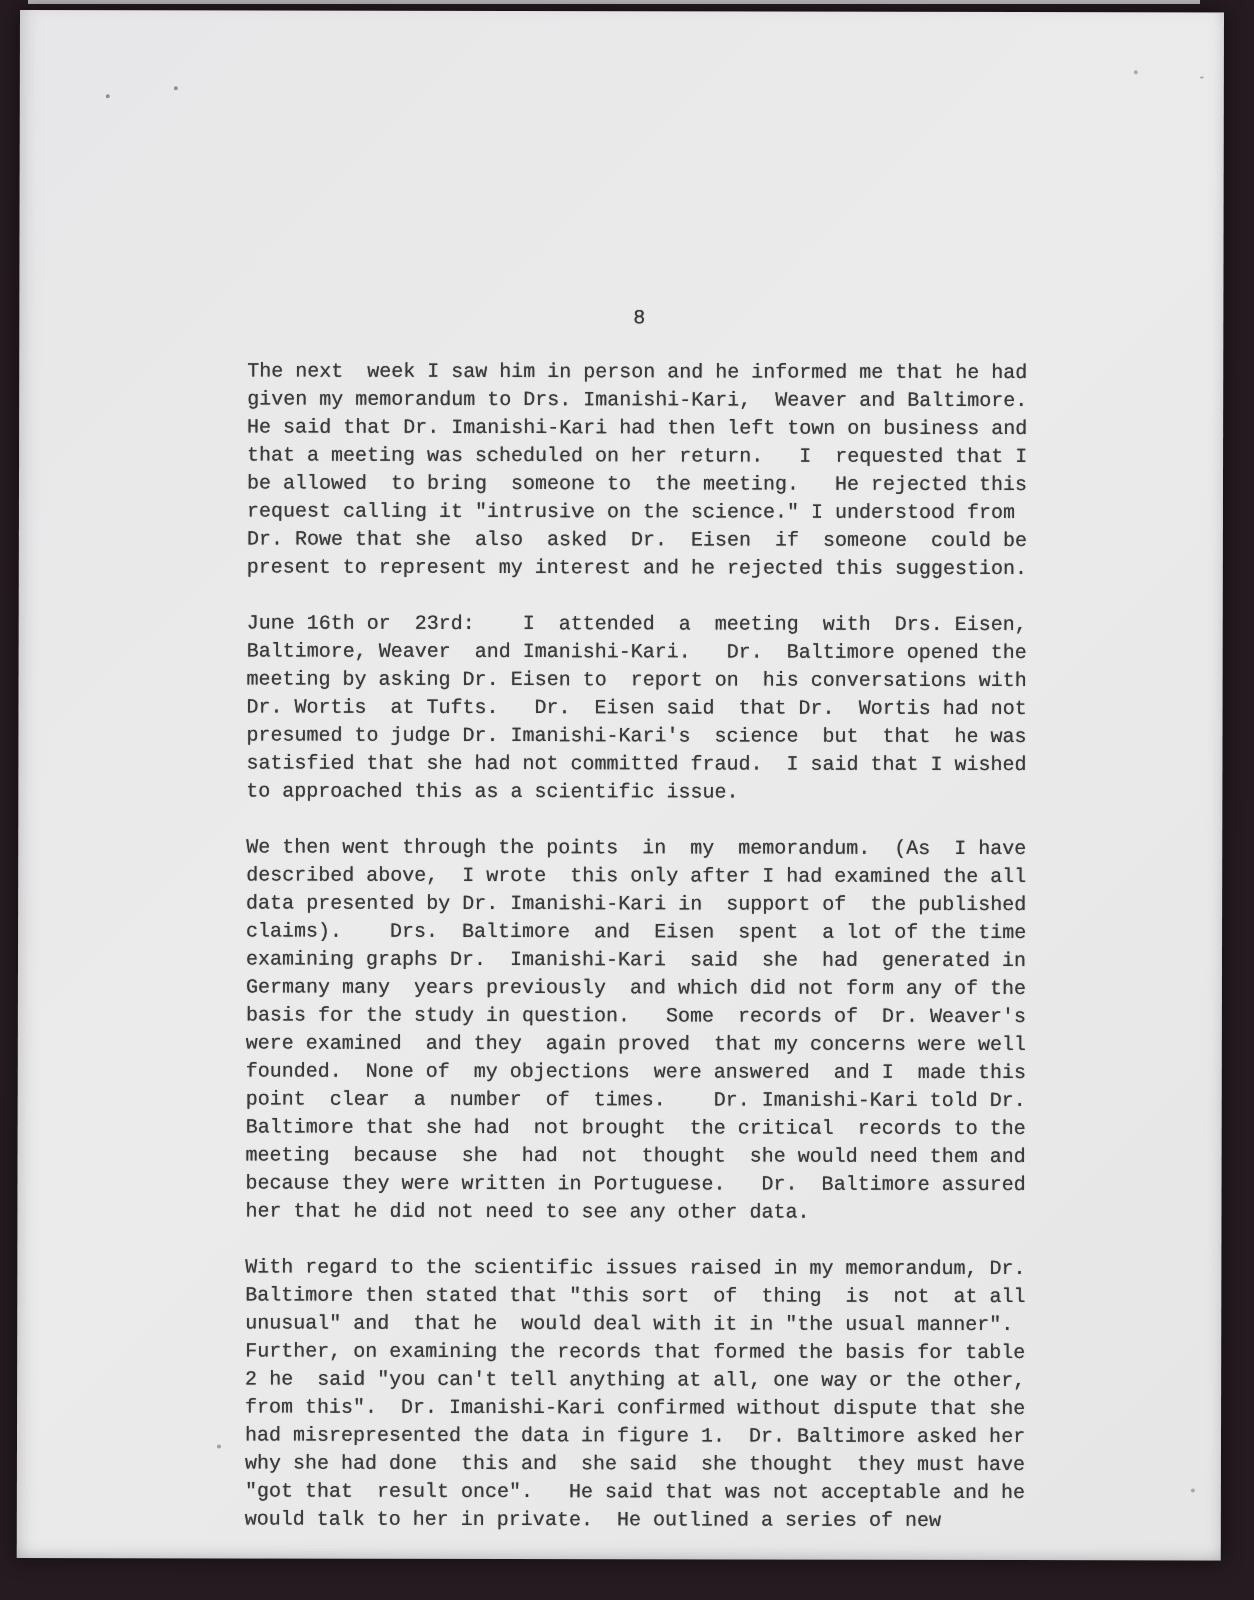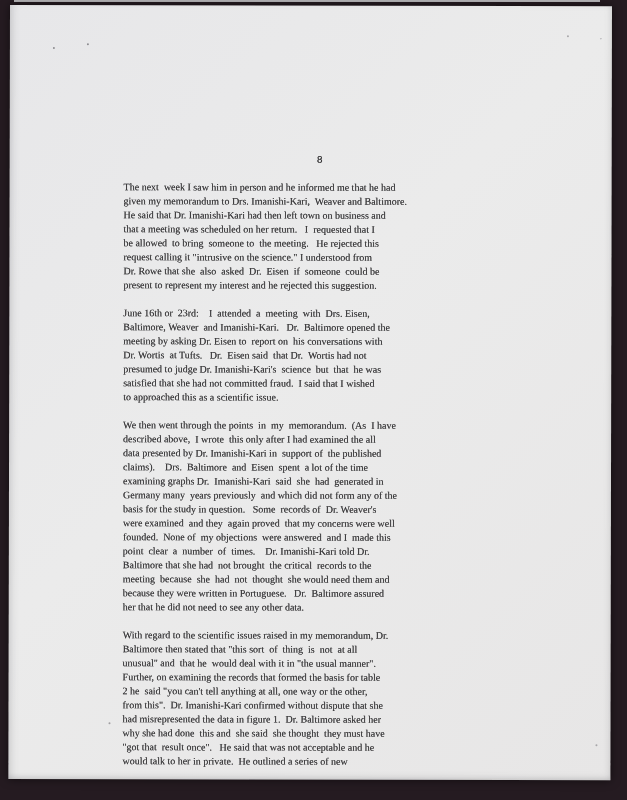--- a/index.html
+++ b/index.html
@@ -45,21 +45,21 @@
     line-height: 14px;
     text-shadow: 0 0 0.5px rgba(58,57,59,0.75);
   }
   .page-number {
     width: 392px;
     text-align: center;
     margin: 0 0 13px 0;
   }
   pre.para {
     margin: 0 0 14px 0;
-    font-family: Liberation Serif, serif;
+    font-family: Liberation Mono, monospace;
     font-size: inherit;
     line-height: inherit;
     white-space: pre;
   }
   .speck {
     position: absolute;
     border-radius: 50%;
     background: #8d8c90;
   }
   .speck.s1 { left: 43px;  top: 42px;  width: 2px; height: 2px; }

